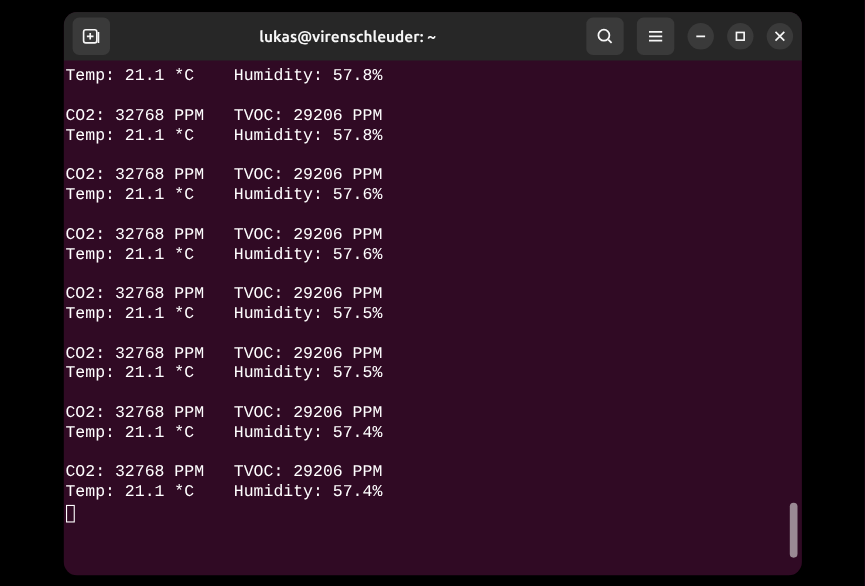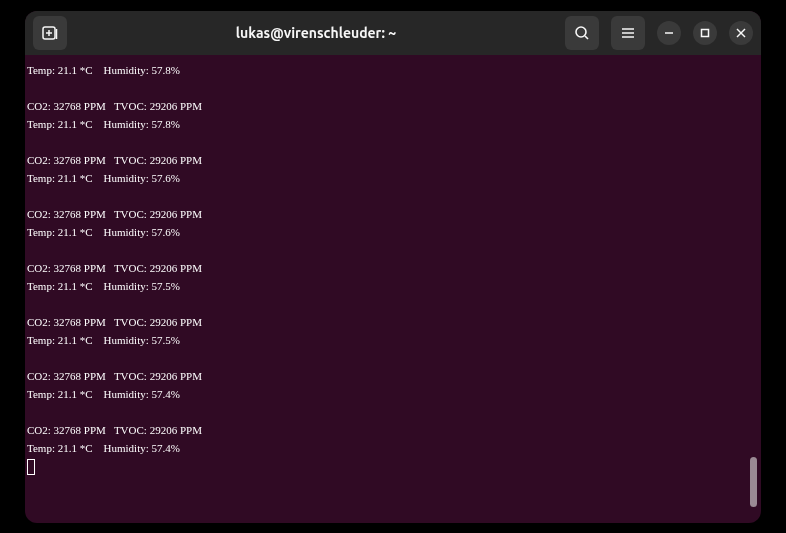--- a/index.html
+++ b/index.html
@@ -7,21 +7,21 @@
     background: #000;
     width: 786px;
     height: 533px;
     font-family: -apple-system, BlinkMacSystemFont, "Ubuntu", sans-serif;
     overflow: hidden;
     display: flex;
     align-items: center;
     justify-content: center;
   }
   .window {
-    width: 736px;
+    width: 671px;
     height: 512px;
     background: #300a24;
     border-radius: 12px;
     overflow: hidden;
     display: flex;
     flex-direction: column;
     position: relative;
   }
   .titlebar {
     height: 44px;
@@ -70,22 +70,22 @@
     cursor: pointer;
     color: #f7f7f7;
   }
   .win-btn.close {
     background: #3a3a3a;
   }
   .win-btn svg { display: block; }
   .terminal-body {
     flex: 1;
     padding: 6px 2px 2px 2px;
-    font-family: Liberation Serif, serif;
-    font-size: 11px;
+    font-family: Liberation Mono, monospace;
+    font-size: 15px;
     line-height: 18px;
     color: #ffffff;
     white-space: pre;
     overflow: hidden;
     position: relative;
   }
   .cursor {
     display: inline-block;
     width: 8px;
     height: 16px;

